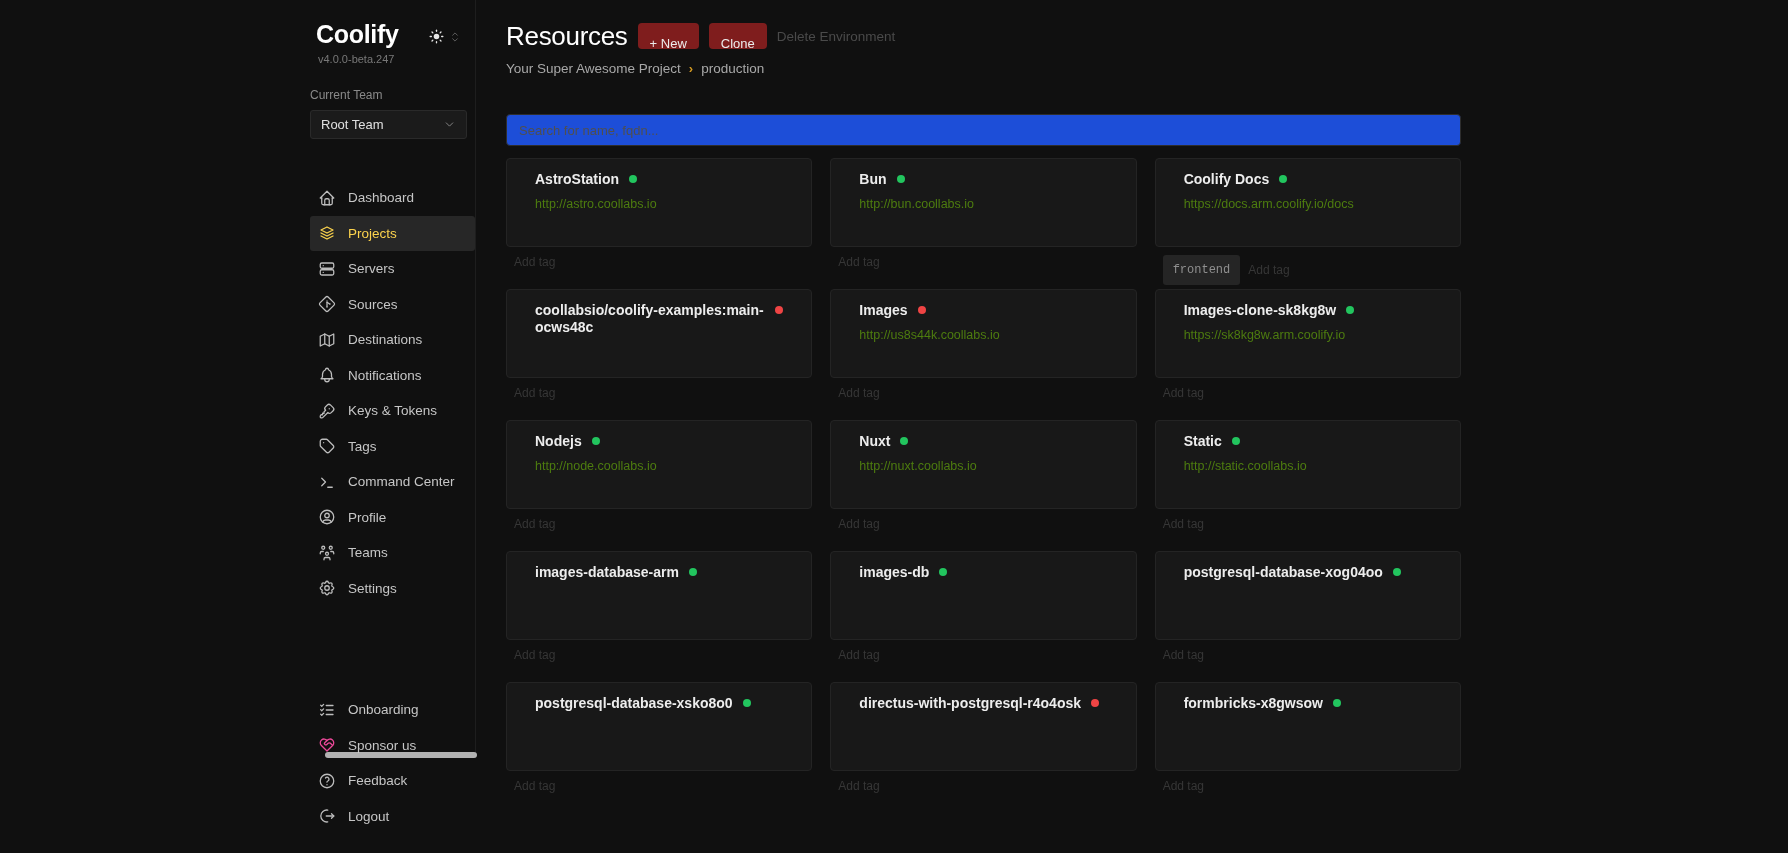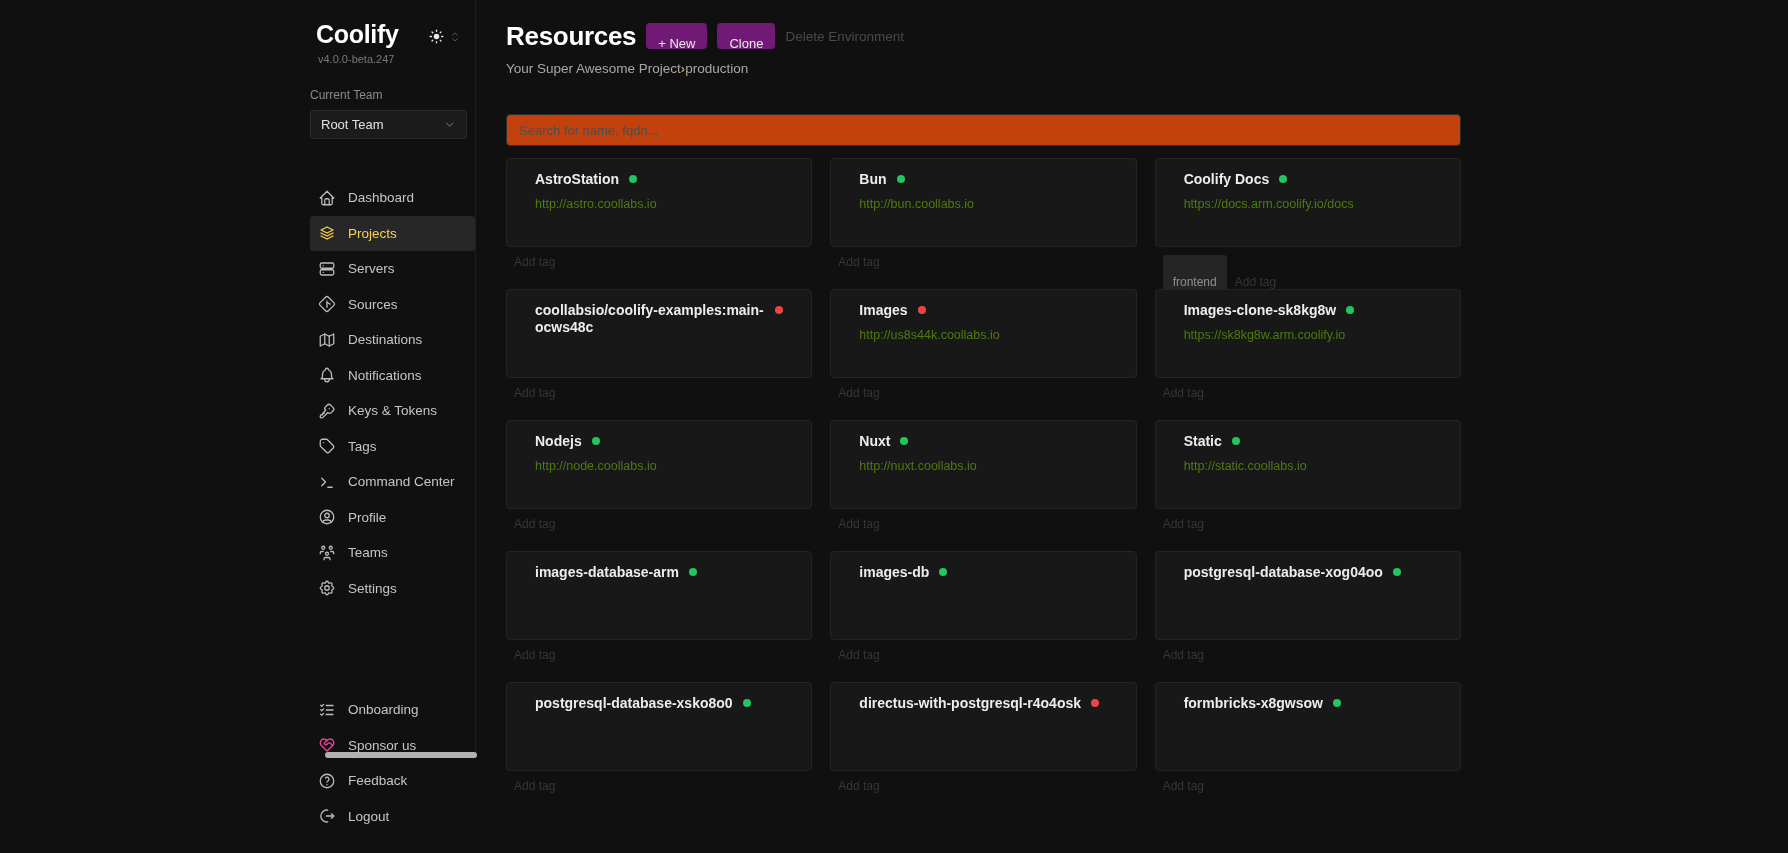--- a/index.html
+++ b/index.html
@@ -45,37 +45,37 @@
   svg { display: block; width: 100%; height: 100%; fill: none; stroke: currentColor; stroke-width: 1.7; stroke-linecap: round; stroke-linejoin: round; }
 
   .sidebar-scrollbar {
     position: absolute; left: 325px; bottom: 0; width: 152px; height: 6px;
     background: #cfcfcf; border-radius: 3px; opacity: 0.85; cursor: pointer;
   }
 
   
   .main { flex: 1; padding: 22px 0 0 30px; }
   .header-row { display: flex; align-items: center; height: 28px; }
-  .page-title { font-size: 26px; font-weight: 700; color: #ffffff; letter-spacing: -0.3px; }
+  .page-title { font-size: 26px; font-weight: 400; color: #ffffff; letter-spacing: -0.3px; }
   .btn {
     margin-left: 10px; height: 26px; padding: 8px 12px; font-size: 13px;
-    background: #701a75; color: #ececec; border: none; border-radius: 4px;
+    background: #7f1d1d; color: #ececec; border: none; border-radius: 4px;
     font-family: "Liberation Sans", sans-serif; cursor: pointer; line-height: 26px;
   }
   .btn-ghost-disabled {
     margin-left: 10px; background: none; border: none; font-size: 13.5px;
     color: #4a4a4a; font-family: "Liberation Sans", sans-serif; cursor: default;
   }
-  .breadcrumb { margin-top: 10px; display: flex; align-items: center; font-size: 13.5px; color: #a8a8a8; height: 17px; }
+  .breadcrumb { margin-top: 10px; display: flex; align-items: center; gap: 8px; font-size: 13.5px; color: #a8a8a8; height: 17px; }
   .breadcrumb .crumb { cursor: pointer; }
   .breadcrumb .sep { color: #d29922; font-weight: 700; font-size: 13px; }
 
   .search-input {
     margin-top: 37px; display: block; width: 955px; height: 32px;
-    background: #c2410c; border: 1px solid #2d2d2d; border-radius: 4px;
+    background: #1d4ed8; border: 1px solid #2d2d2d; border-radius: 4px;
     padding: 0 12px; font-size: 13px; color: #dddddd;
     font-family: "Liberation Sans", sans-serif; outline: none;
   }
   .search-input::placeholder { color: #4f4f4f; }
 
   .grid {
     margin-top: 12px; width: 955px;
     display: grid; grid-template-columns: repeat(3, 1fr); column-gap: 18px;
   }
   .cell { height: 131px; }
@@ -83,21 +83,21 @@
     height: 89px; background: #181818; border: 1px solid #242424;
     border-radius: 4px; padding: 12px 28px; cursor: pointer;
   }
   .card .name-row { display: flex; align-items: flex-start; gap: 10px; }
   .card .res-name { font-size: 14px; font-weight: 700; color: #ededed; line-height: 1.2; }
   .card .dot { width: 8px; height: 8px; border-radius: 50%; flex: none; margin-top: 4px; }
   .card .res-url { margin-top: 9px; font-size: 12.5px; color: #4d7c0f; }
   .tag-row { margin-top: 8px; padding-left: 8px; display: flex; align-items: center; gap: 8px; }
   .tag-chip {
     background: #252525; color: #8f8f8f; font-size: 12px;
-    padding: 20px 10px; border-radius: 3px; cursor: pointer;
+    padding: 8px 10px; border-radius: 3px; cursor: pointer; font-family: Liberation Mono, monospace;
   }
   .add-tag { font-size: 12px; color: #363636; cursor: pointer; }
 </style>
 </head>
 <body>
 
 <div class="app">
 
   <aside class="sidebar">
     <div class="logo">Coolify</div>

